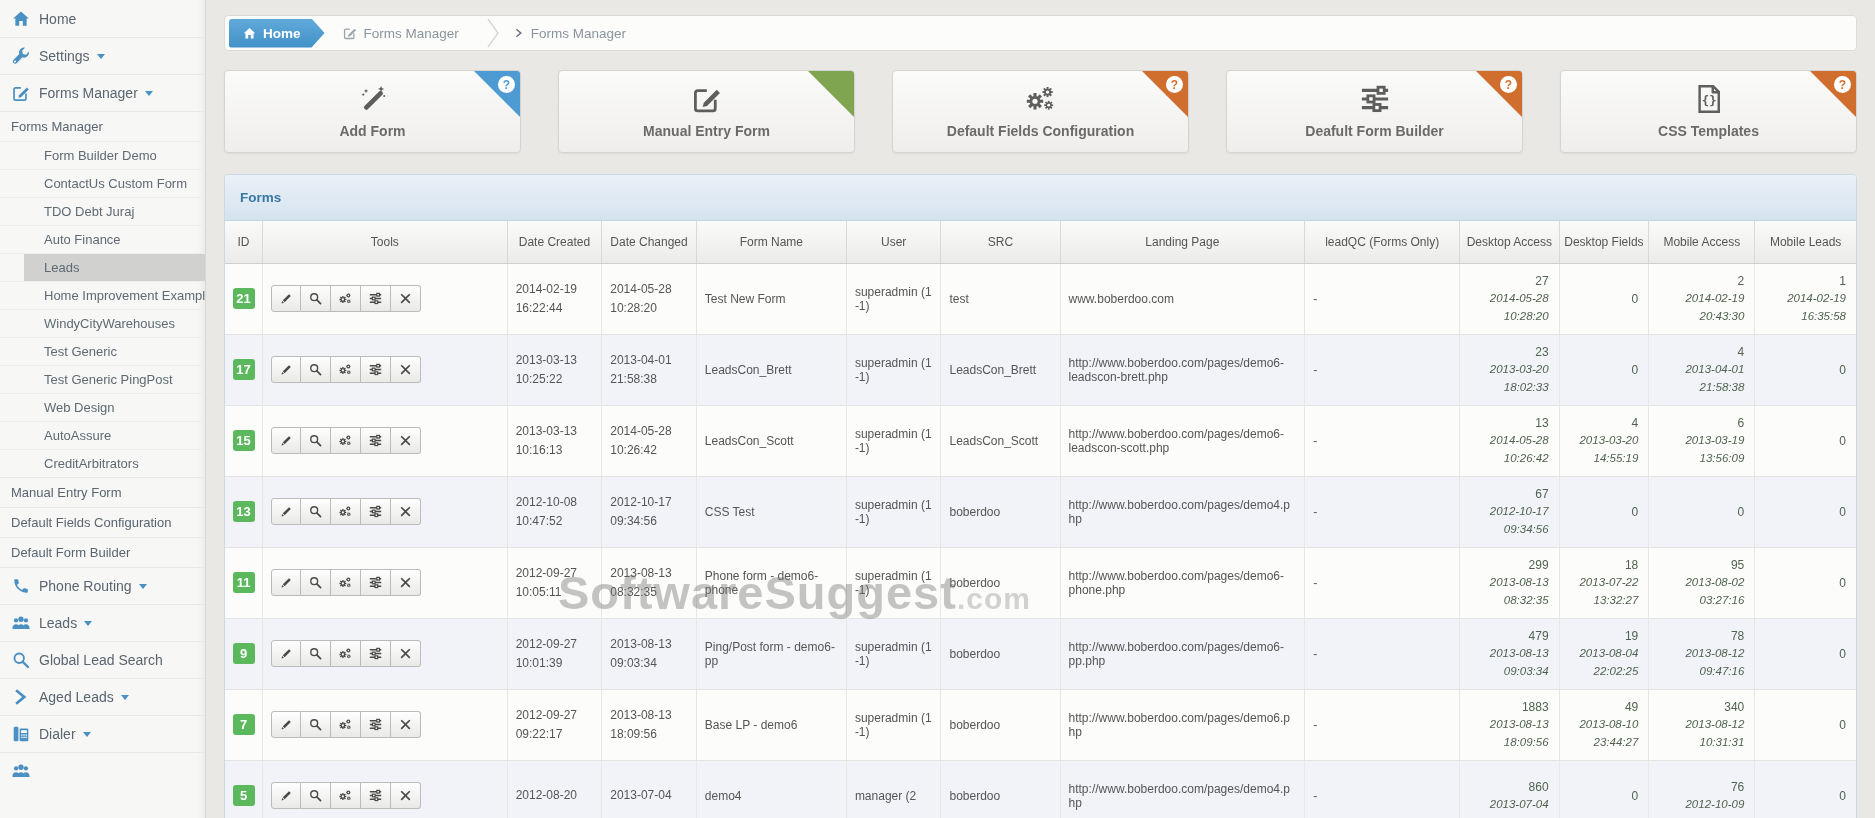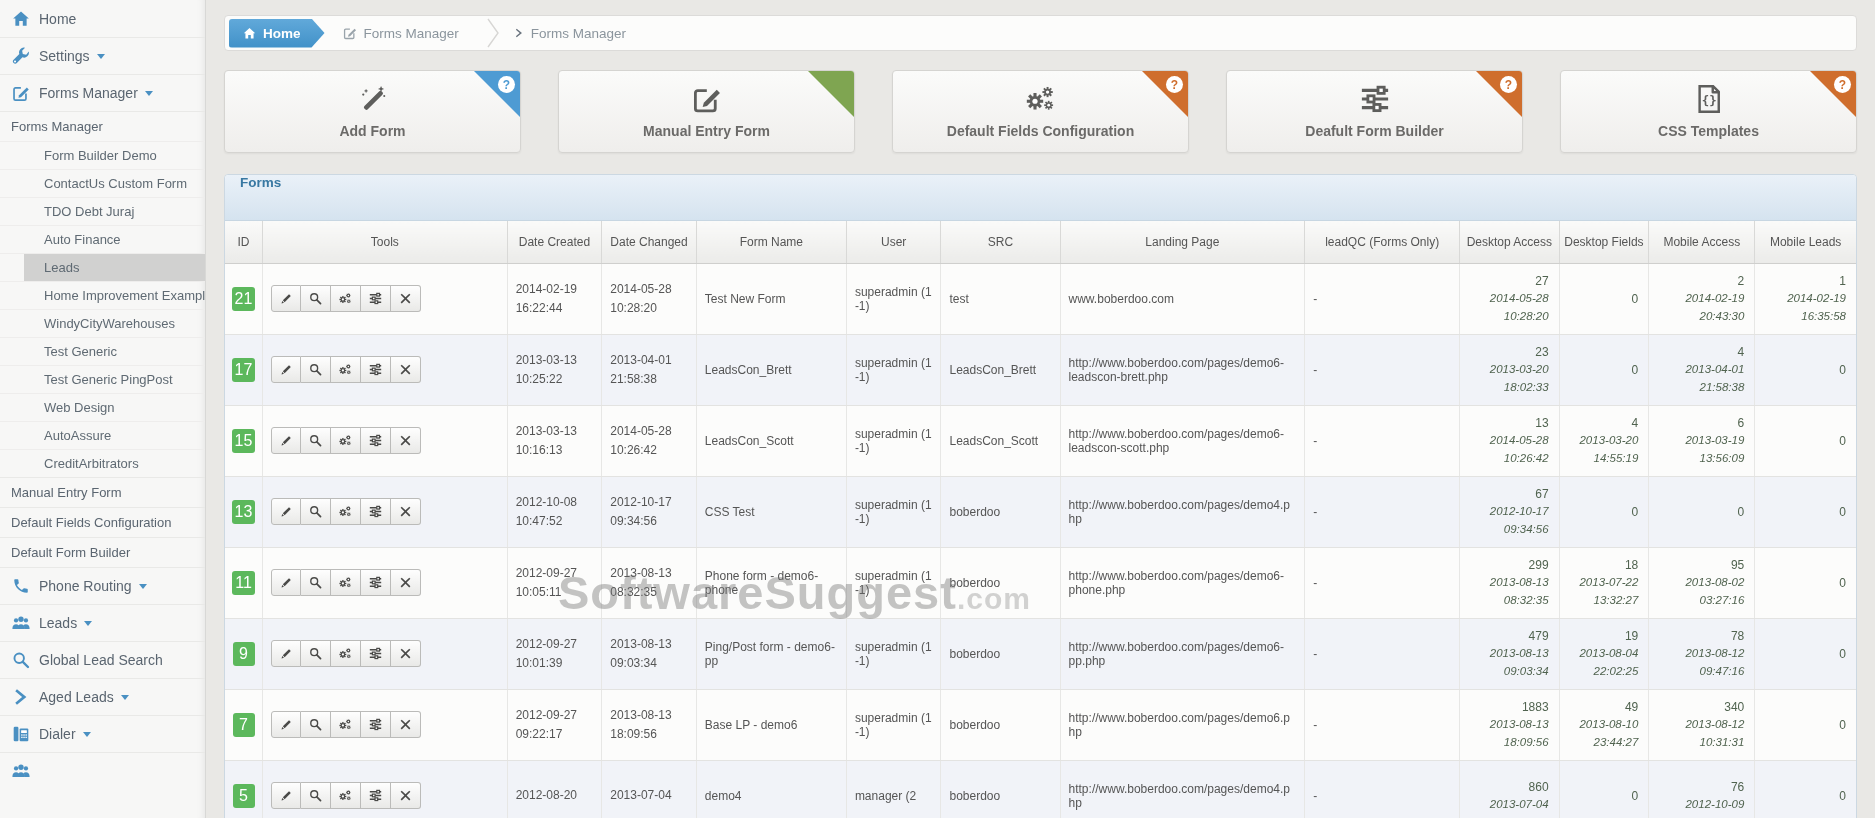--- a/index.html
+++ b/index.html
@@ -66,38 +66,38 @@
   .help-badge { position:absolute; top:5px; right:5px; width:17px; height:17px; border-radius:50%;
                 background:#fff; color:var(--rc); font-weight:bold; font-size:12px;
                 display:flex; align-items:center; justify-content:center; cursor:pointer; }
   .help-badge::after { content:"?"; }
 
   
   .panel { background:#fff; border:1px solid #ccd8e2; border-radius:4px 4px 0 0; }
   .panel-head {
     height:46px; border-radius:4px 4px 0 0; border-bottom:1px solid #c7d6e2;
     background:linear-gradient(#eaf1f8,#d5e3ef);
-    display:flex; padding:0 15px;
+    display:flex; align-items:center; padding:0 15px;
     color:#3878a2; font-size:13.5px; font-weight:600;
   }
   table.forms { width:100%; border-collapse:collapse; table-layout:fixed; font-size:12px; }
   thead th {
     height:42px; background:linear-gradient(#fafaf9,#ebebe9);
     border-right:1px solid #d9d9d7; border-bottom:1px solid #cfcfcd;
     color:#555; font-weight:400; text-align:center; padding:0 4px;
   }
   thead th:last-child { border-right:none; }
   tbody td { height:71px; border-right:1px solid #e7e7e5; border-bottom:1px solid #e3e3e1;
              padding:6px 8px; vertical-align:middle; color:#555; }
   tbody td:last-child { border-right:none; }
   tbody tr:nth-child(odd) { background:#fcfcfb; }
   tbody tr:nth-child(even) { background:#f1f3f8; }
   .c-id { text-align:center; padding:6px 2px; }
   .id-badge { display:inline-block; min-width:22px; padding:3px 3px; background:#5cb85c; color:#fff;
-              border-radius:3px; font-weight:normal; font-size:16px; text-align:center; }
+              border-radius:3px; font-weight:bold; font-size:13px; text-align:center; }
   .tools { display:flex; }
   .tool-btn {
     width:30px; height:27px; padding:0; cursor:pointer;
     background:linear-gradient(#fefefe,#e9e9e7);
     border:1px solid #bbbbb9; border-left:none;
     display:flex; align-items:center; justify-content:center;
   }
   .tool-btn:first-child { border-left:1px solid #bbbbb9; border-radius:3px 0 0 3px; }
   .tool-btn:last-child { border-radius:0 3px 3px 0; }
   .tool-btn svg { width:13px; height:13px; color:#4a4a48; }

